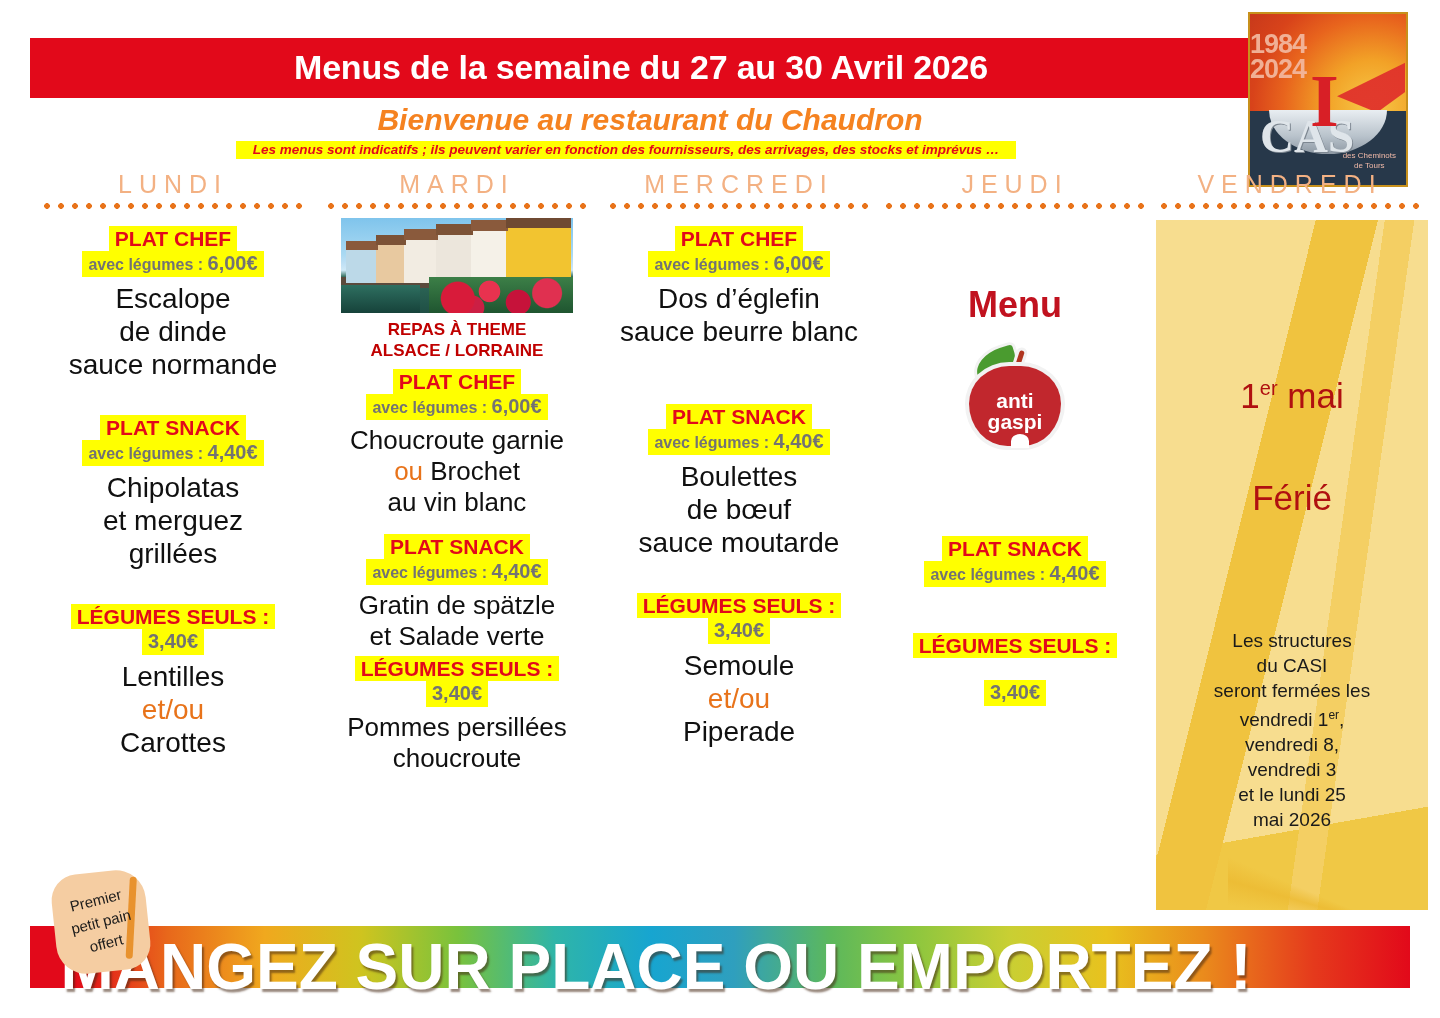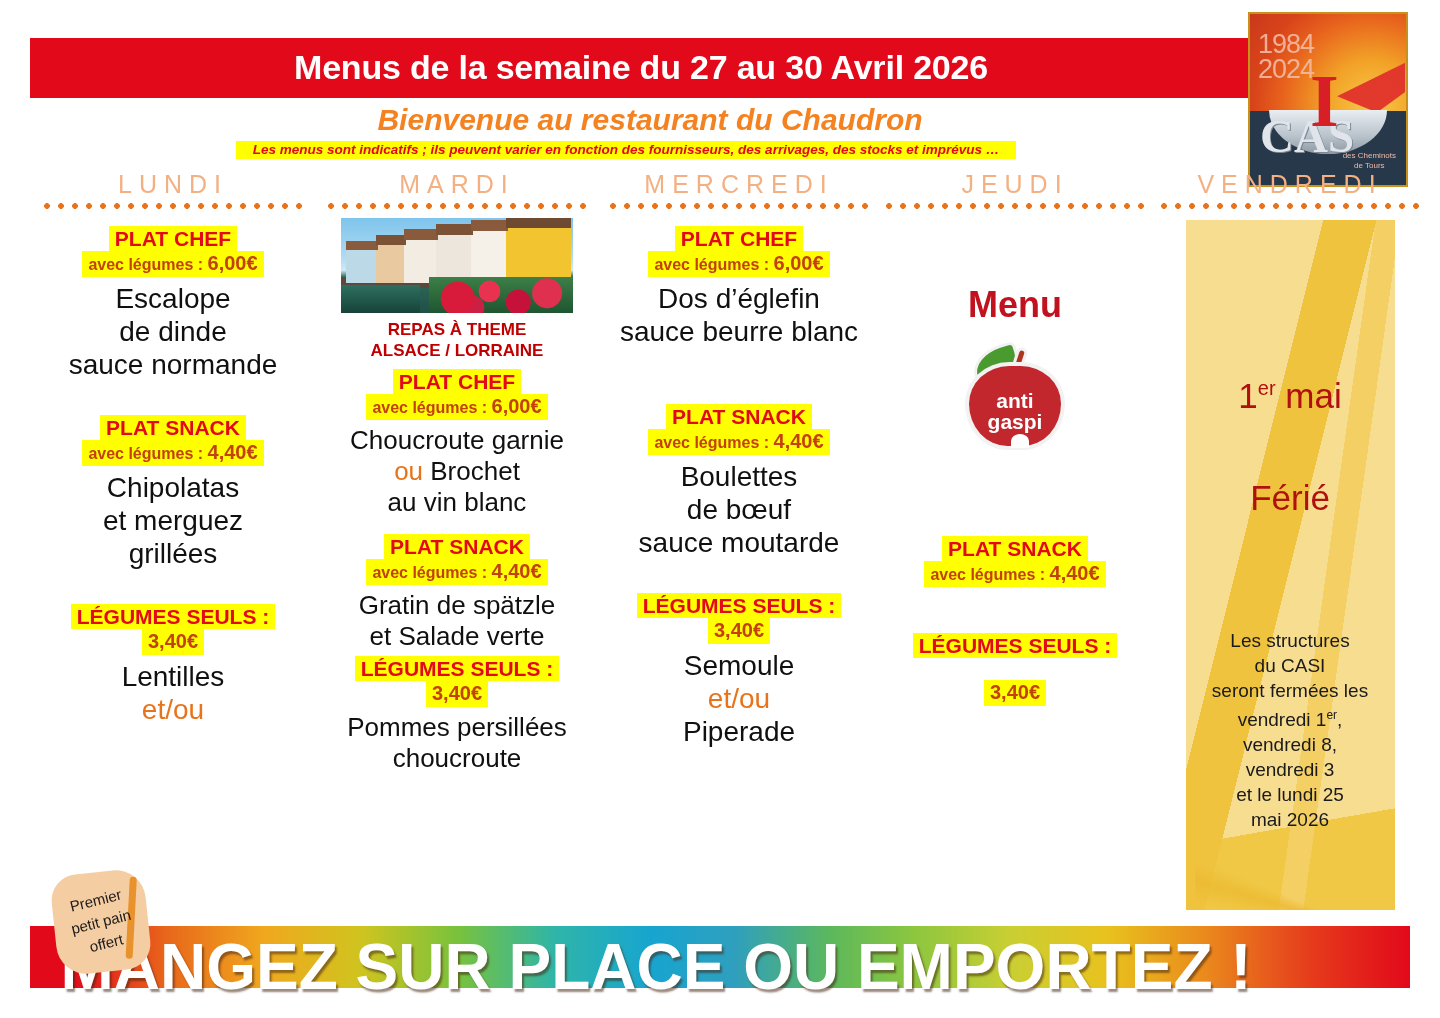--- a/index.html
+++ b/index.html
@@ -49,22 +49,22 @@
     width: 160px; height: 175px;
     border: 2px solid #c8911c;
     overflow: hidden;
     background: #27384a;
   }
   .logo-top {
     position:absolute; left:0; top:0; width:100%; height:57%;
     background: radial-gradient(circle at 78% 95%, #f7c948 0%, #f2a227 30%, #e8641d 58%, #d8431a 78%, #c8391b 100%);
   }
   .logo-years {
-    position:absolute; left:8px; top:18px;
-    color:#f3b9a0; font-size:27px; font-weight:normal; line-height:25px;
+    position:absolute; left:0; top:18px;
+    color:#f3b9a0; font-size:27px; font-weight:bold; line-height:25px;
     letter-spacing:-1px; opacity:.92;
   }
   .logo-fan {
     position:absolute; left:52%; top:26%;
     width:74px; height:54px;
     background: conic-gradient(from 195deg at 8% 70%,
        #e0322b 0deg, #f0901f 18deg, #f7d427 34deg, #9ec93b 52deg,
        #2fa89a 70deg, #2f72b8 88deg, #6f4fa3 104deg, #e0322b 120deg);
     clip-path: polygon(8% 70%, 100% 8%, 100% 62%, 62% 100%);
     opacity:.95;
@@ -118,21 +118,21 @@
   }
 
   .blk { text-align:center; margin-top: 14px; }
   .tag-wrap { text-align:center; line-height:0; }
   .tag {
     display:inline-block; background:#ffff00; color:#e2091a;
     font-weight:bold; font-size:21px; line-height:25px;
     padding: 0px 6px; white-space:nowrap;
   }
   .tag-price {
-    display:inline-block; background:#ffff00; color:#c2410c;
+    display:inline-block; background:#ffff00; color:#737373;
     font-weight:bold; font-size:16px; line-height:25px;
     padding: 0px 6px; white-space:nowrap;
   }
   .tag-price .eur { font-size:20px; }
   .dish {
     color:#101010; font-size:28px; line-height:33px;
     font-weight:400; margin-top: 5px;
     font-family:"Liberation Sans", sans-serif;
   }
   .dish .orange { color:#e8731a; }
@@ -187,21 +187,21 @@
     box-shadow: 0 0 0 3px #f2f2f2;
   }
   .gaspi-txt {
     position:absolute; left:0; top:46px; width:100%;
     text-align:center; color:#ffffff;
     font-size:21px; font-weight:bold; line-height:21px;
   }
 
   
   .fri-panel {
-    position: relative; width: 209px; height: 690px;
+    position: relative; width: 272px; height: 690px;
     margin: 8px auto 0; overflow:hidden;
     background: #f7dd8f;
   }
   .fri-rays {
     position:absolute; left:0; top:0; width:100%; height:100%;
     background:
       linear-gradient(104deg, rgba(0,0,0,0) 36%, #f0c33f 36%, #f0c33f 50%, rgba(0,0,0,0) 50%),
       linear-gradient(98deg, rgba(0,0,0,0) 62%, #f4cf63 62%, #f4cf63 70%, rgba(0,0,0,0) 70%),
       linear-gradient(170deg, rgba(0,0,0,0) 86%, #f0c845 86%, #f0c845 100%);
   }
@@ -315,20 +315,21 @@
           <div>grillées</div>
         </div>
       </div>
 
       <div class="blk" style="margin-top:34px;">
         <div class="tag-wrap"><span class="tag">LÉGUMES SEULS :</span></div>
         <div class="tag-wrap"><span class="tag-price"><span class="eur">3,40€</span></span></div>
         <div class="dish">
           <div>Lentilles</div>
           <div class="orange">et/ou</div>
+          <div>Carottes</div>
         </div>
       </div>
     </div>
 
     <div class="col col-mardi">
       <div class="day-name">MARDI</div>
       <div class="dots"></div>
 
       <div class="photo">
         <div class="ph-quay"></div>

